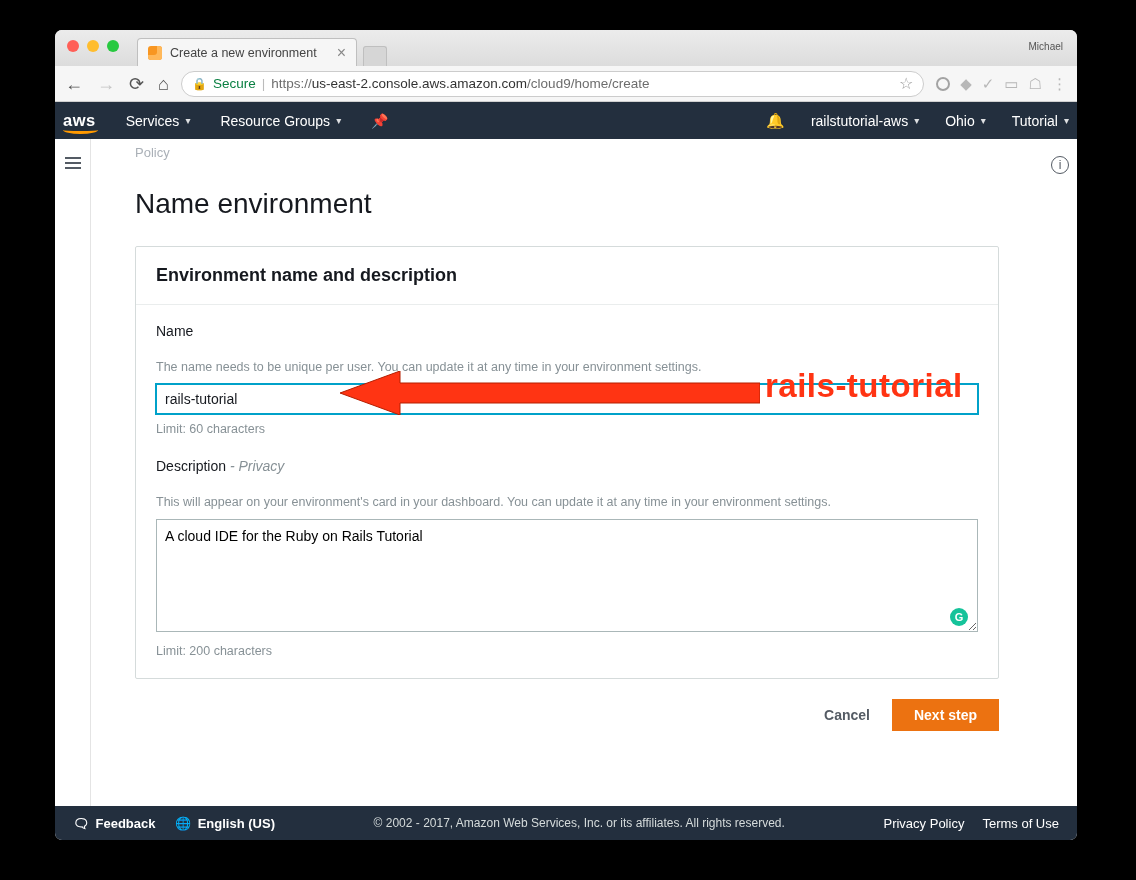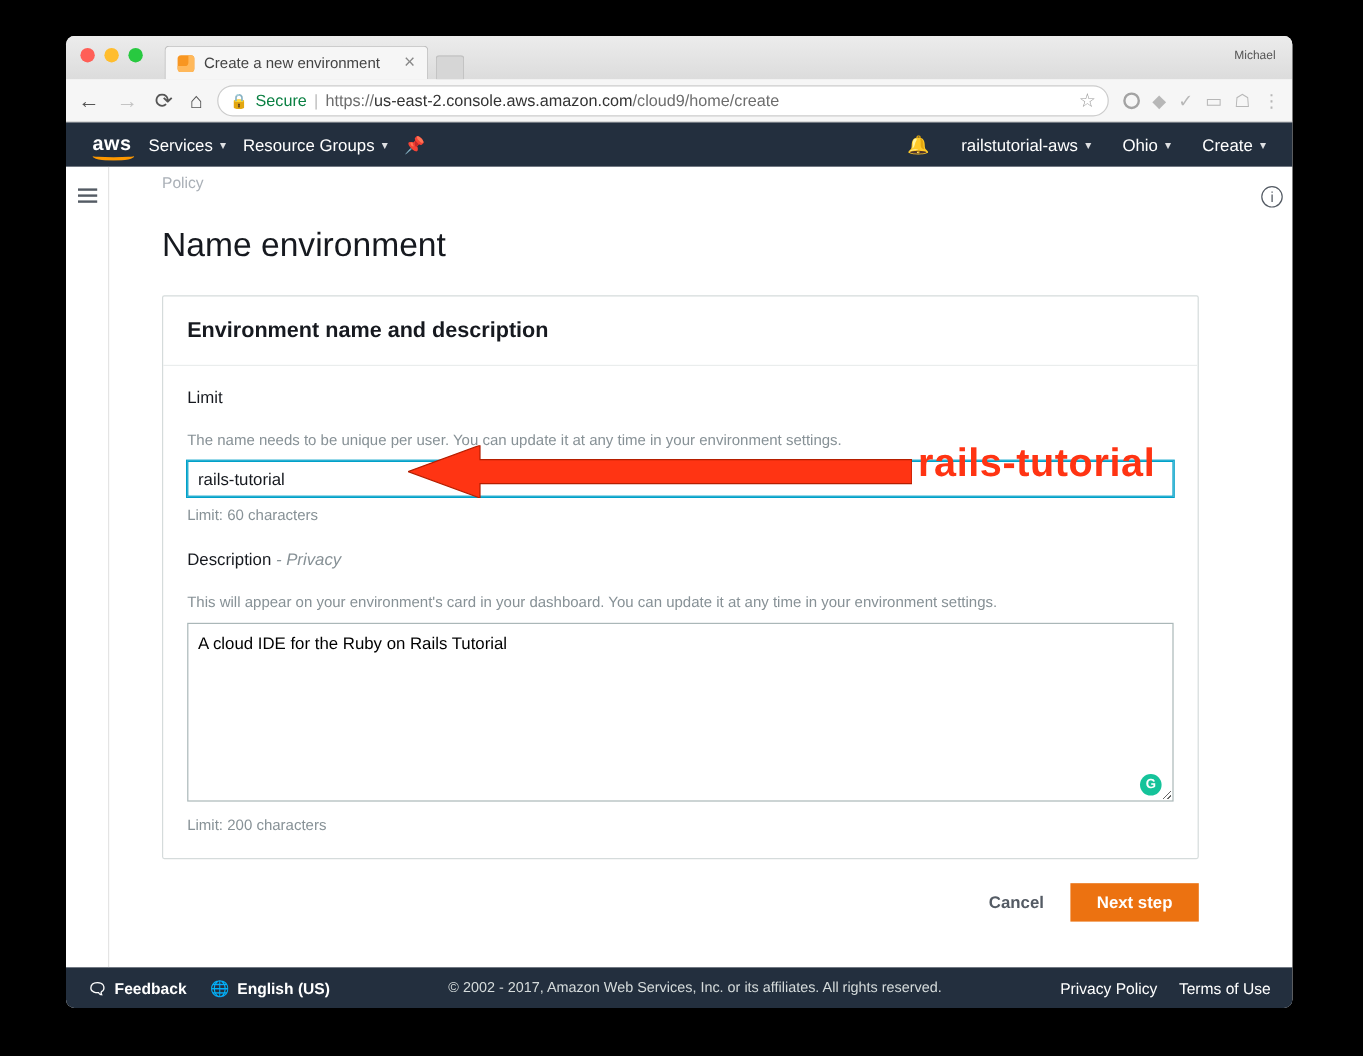--- a/index.html
+++ b/index.html
@@ -89,23 +89,23 @@
   .ext-icons { display:flex; gap:10px; color:#b7b7b7; font-size:15px; align-items:center; }
   .ext-icons .g { width:14px; height:14px; border:2px solid #a3a3a3; border-radius:50%; position:relative; }
 
   
   .aws-nav {
     height: 37px;
     background: #232f3e;
     display:flex;
     align-items:center;
     color:#fff;
-    padding: 0 22px;
+    padding: 0 8px;
     font-size: 14px;
-    gap: 14px;
+    gap: 30px;
   }
   .aws-logo { font-weight:700; font-size:16.5px; color:#fff; letter-spacing:.5px; position:relative;}
   .aws-logo::after{ content:""; position:absolute; left:0; right:-2px; bottom:-4px; height:5px; border-bottom:3px solid #ff9900; border-radius:0 0 50% 50%; }
   .nav-item { display:flex; align-items:center; gap:6px; }
   .caret { font-size:10px; opacity:.85; }
   .pin { font-size:14px; }
   .aws-nav .right { margin-left:auto; display:flex; align-items:center; gap:26px; }
   .bell { font-size:15px; }
 
   .app-body {
@@ -142,21 +142,21 @@
     width:100%;
     height:30px;
     border:1px solid #00a1c9;
     outline: 1px solid #00a1c9;
     padding:0 8px;
     font-size:14px;
     color:#16191f;
     background:#fff;
   }
   .desc-area {
-    width:100%; height:149px;
+    width:100%; height:113px;
     border:1px solid #aab7b8;
     padding:8px;
     font-size:14px;
     font-family:inherit;
     resize: vertical;
     position:relative;
   }
 
   .button-row { display:flex; justify-content:flex-end; gap:14px; margin-top:20px; align-items:center; }
   .btn-cancel { background:none; border:none; color:#545b64; font-size:14px; font-weight:700; cursor:pointer; padding:6px 8px; }
@@ -259,21 +259,21 @@
       <span class="bell">🔔</span>
       <span class="nav-item">
         <span>railstutorial-aws</span>
           <span class="caret">▾</span>
       </span>
       <span class="nav-item">
         <span>Ohio</span>
           <span class="caret">▾</span>
       </span>
       <span class="nav-item">
-        <span>Create</span>
+        <span>Tutorial</span>
           <span class="caret">▾</span>
       </span>
     </div>
   </div>
 
   <div class="app-body">
     <div class="left-rail">
       <div class="hamburger">
           <span></span>
           <span></span>
@@ -283,21 +283,21 @@
 
     <div class="content">
       <div class="review-crumb">Policy</div>
       <h1 class="page-title">Name environment</h1>
 
       <div class="panel">
         <div class="panel-head">
           <h2>Environment name and description</h2>
         </div>
         <div class="panel-body">
-          <div class="field-label">Limit</div>
+          <div class="field-label">Name</div>
           <div class="help">The name needs to be unique per user. You can update it at any time in your environment settings.</div>
           <input class="name-input" value="rails-tutorial" style="">
           <div class="limit">Limit: 60 characters</div>
 
           <div style="height:22px"></div>
 
           <div class="field-label">
             <span>Description</span><span class="optional"> - Privacy</span>
           </div>
           <div class="help">This will appear on your environment's card in your dashboard. You can update it at any time in your environment settings.</div>

